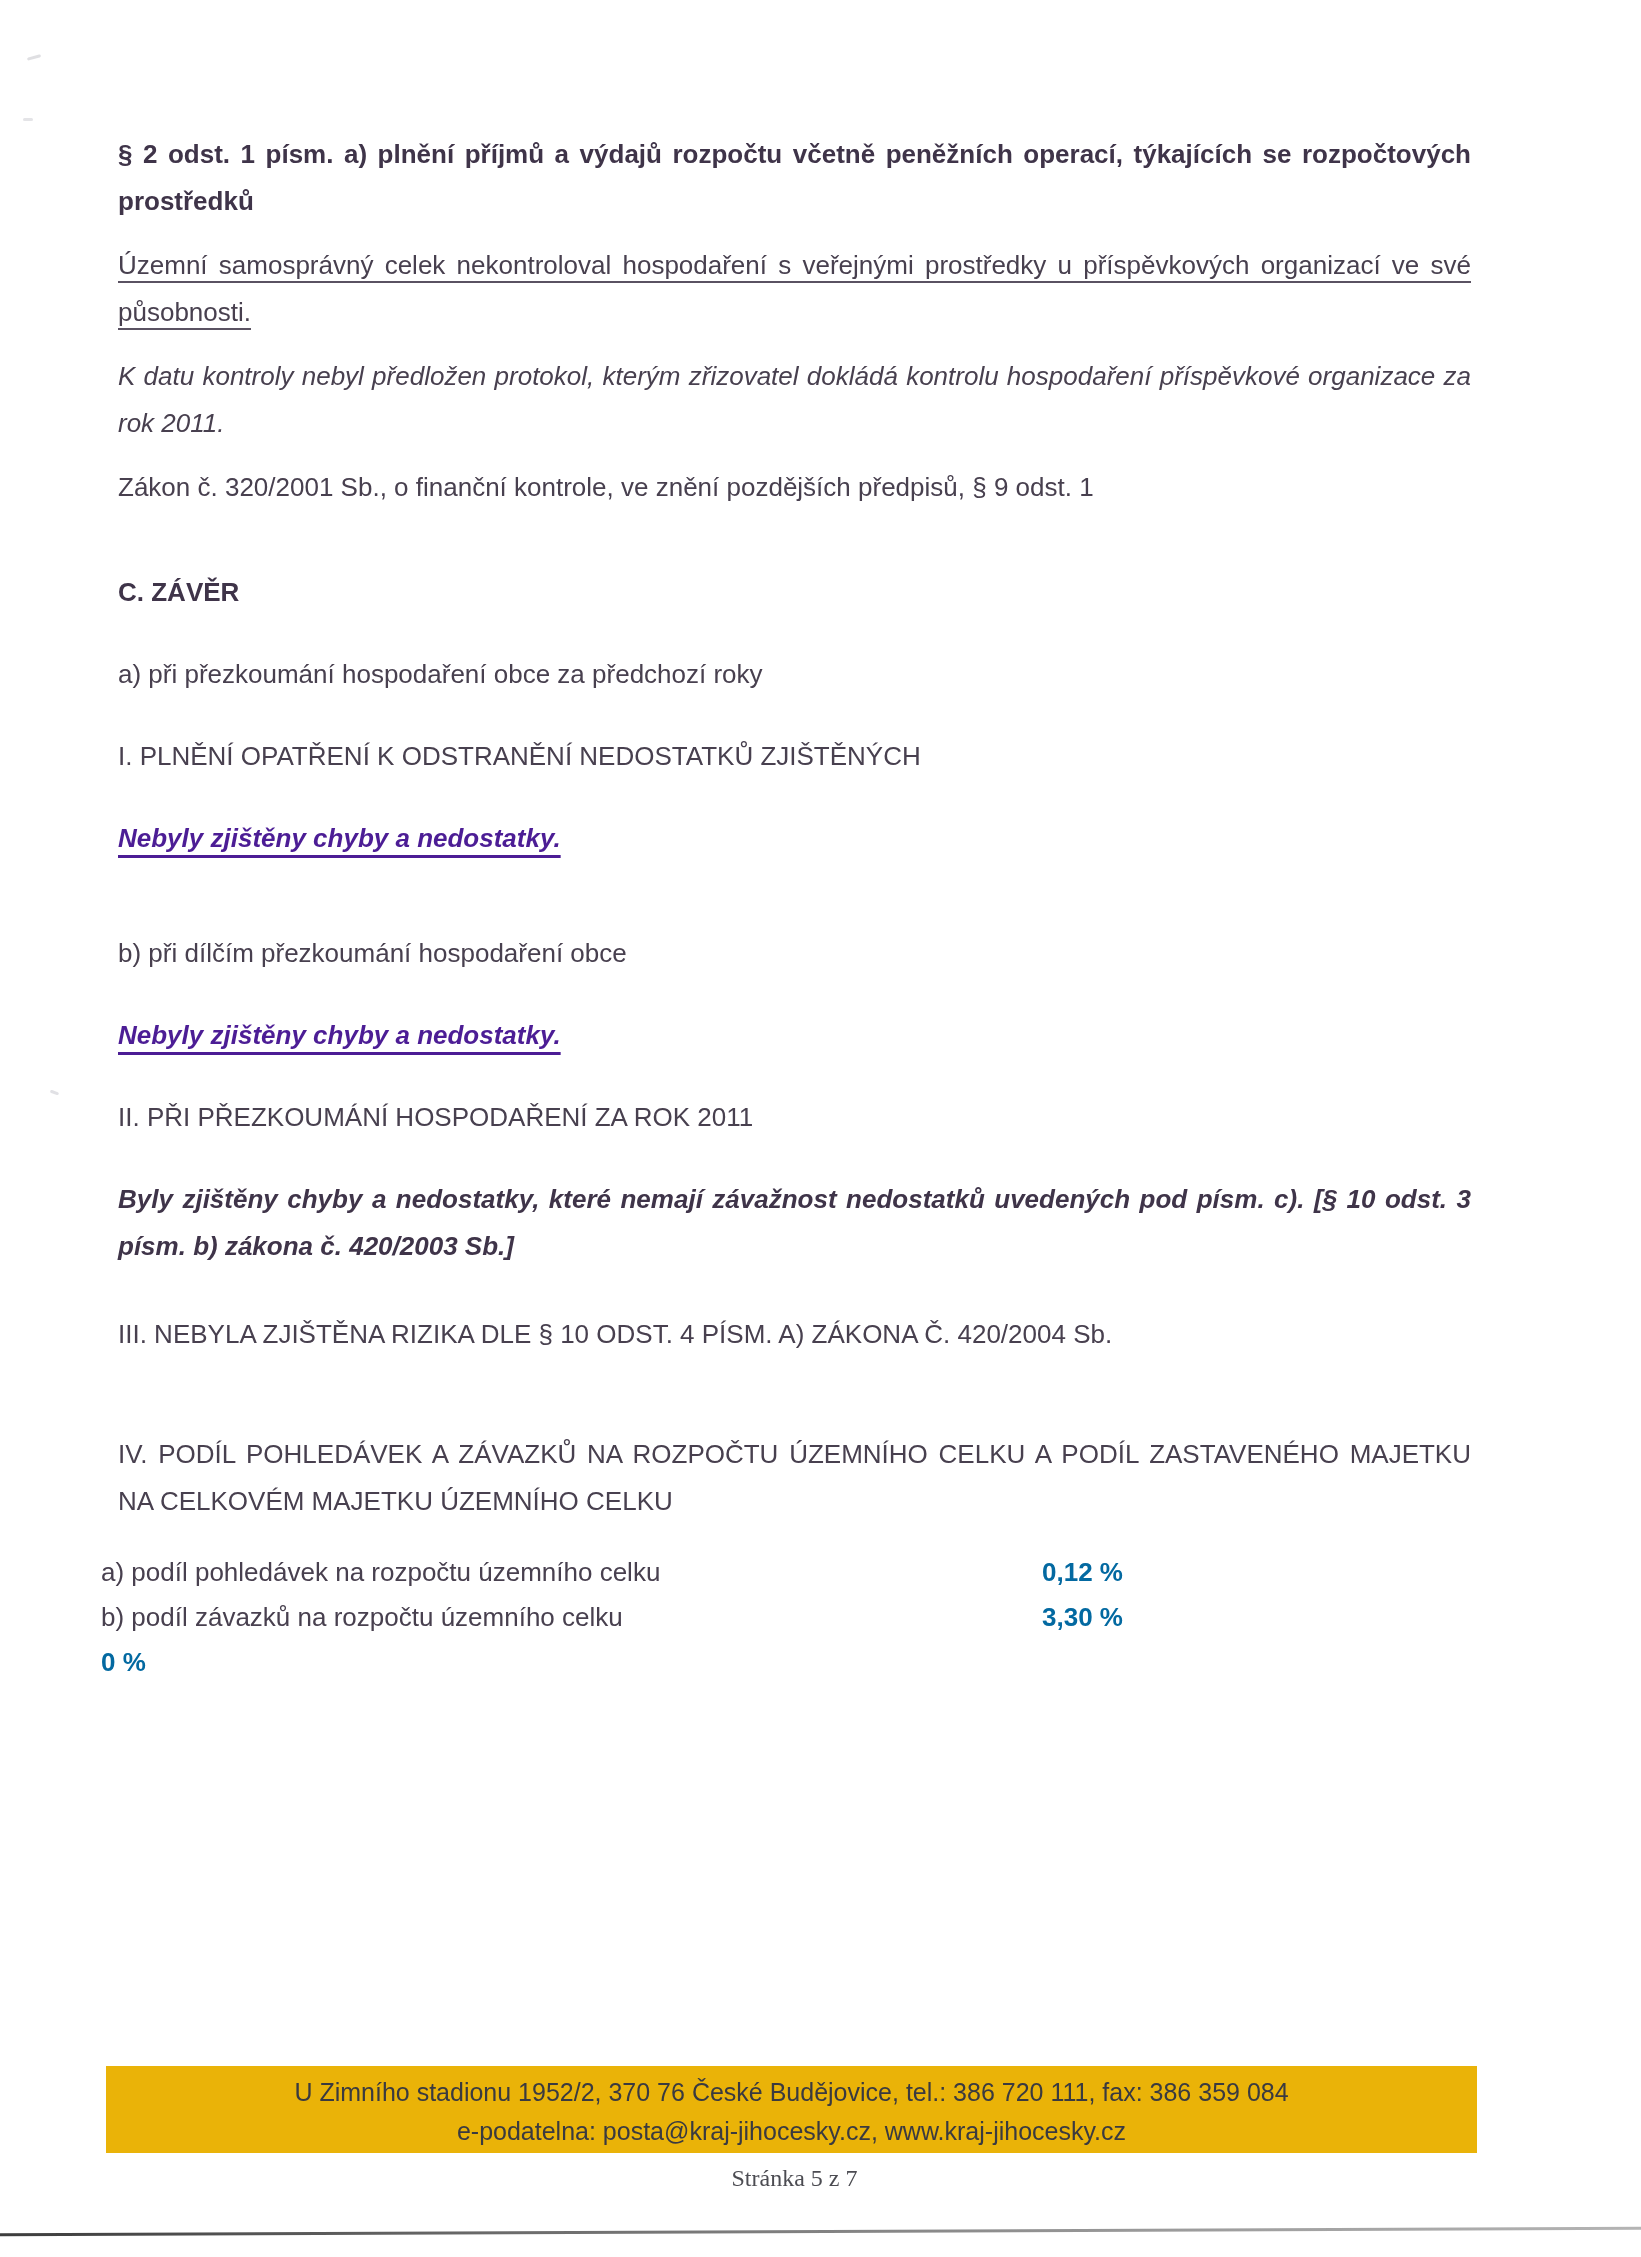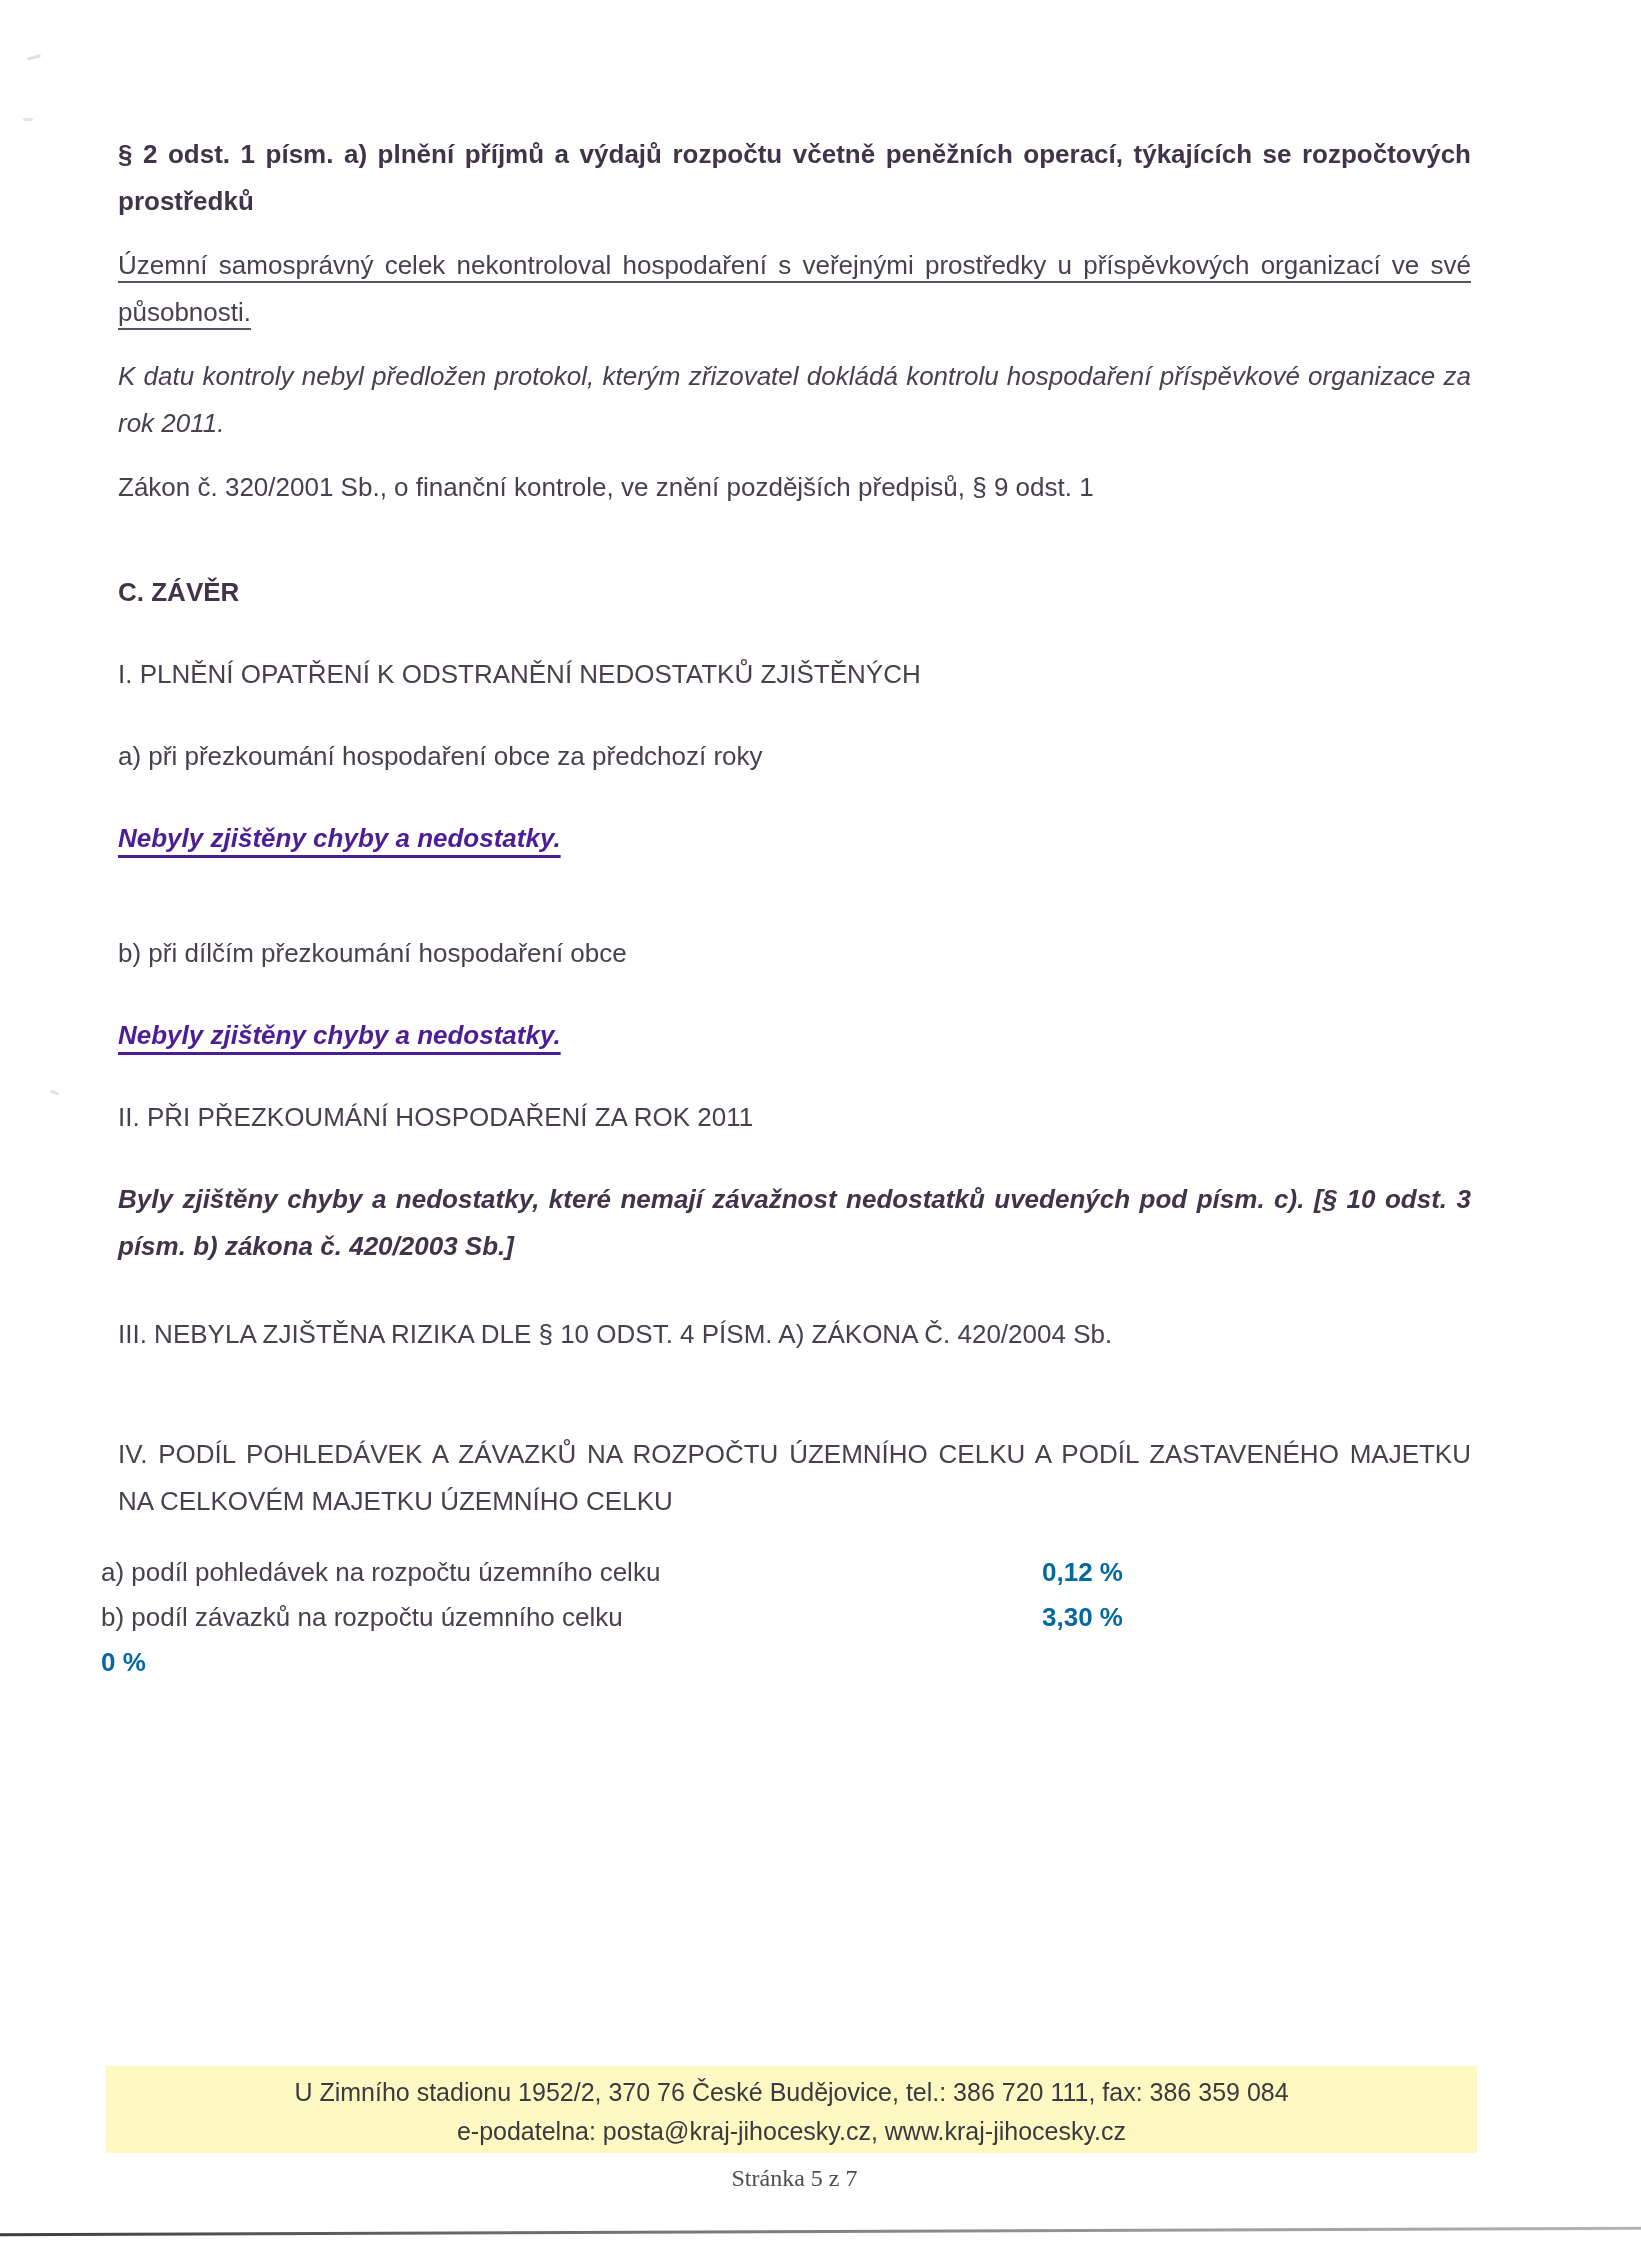--- a/index.html
+++ b/index.html
@@ -45,21 +45,21 @@
   .ratio-row{
     display:flex;
     line-height:45px;
   }
   .ratio-label{flex:0 0 941px;}
   .ratio-value{font-weight:bold;color:#0369a1;}
   .footer-box{
     position:absolute;
     left:106px;top:2066px;
     width:1371px;height:87px;
-    background:#fef9c3;
+    background:#eab308;
     text-align:center;
     color:#3a3a40;
     font-size:25px;
     line-height:39px;
     padding-top:6.8px;
     box-sizing:border-box;
   }
   .footer-box p{margin:0;}
   .page-number{
     position:absolute;
@@ -98,23 +98,23 @@
 
   <div class="content">
 
     <p class="bold justify">§ 2 odst. 1 písm. a) plnění příjmů a výdajů rozpočtu včetně peněžních operací, týkajících se rozpočtových prostředků</p>
     <p class="underlined justify">Územní samosprávný celek  nekontroloval hospodaření s veřejnými prostředky u příspěvkových organizací ve své působnosti.</p>
     <p class="italic justify">K datu kontroly nebyl předložen protokol, kterým zřizovatel dokládá kontrolu hospodaření příspěvkové organizace za rok 2011.</p>
     <p>Zákon č. 320/2001 Sb., o finanční kontrole, ve znění pozdějších předpisů, § 9 odst. 1</p>
 
     <p class="bold mt-lg">C. ZÁVĚR</p>
 
+    <p class="mt">a) při přezkoumání hospodaření obce za předchozí roky</p>
+
     <p class="mt">I. PLNĚNÍ OPATŘENÍ K ODSTRANĚNÍ NEDOSTATKŮ ZJIŠTĚNÝCH</p>
-
-    <p class="mt">a) při přezkoumání hospodaření obce za předchozí roky</p>
     <p class="result mt">Nebyly zjištěny chyby a nedostatky.</p>
 
     <p class="mt-xl">b) při dílčím přezkoumání hospodaření obce</p>
     <p class="result mt">Nebyly zjištěny chyby a nedostatky.</p>
 
     <p class="mt">II. PŘI PŘEZKOUMÁNÍ HOSPODAŘENÍ ZA ROK 2011</p>
     <p class="bold italic justify mt">Byly zjištěny chyby a nedostatky, které nemají závažnost nedostatků uvedených pod písm. c). [§ 10 odst. 3 písm. b) zákona č. 420/2003 Sb.]</p>
 
     <p class="mt-md">III. NEBYLA ZJIŠTĚNA RIZIKA DLE § 10 ODST. 4 PÍSM. A) ZÁKONA Č. 420/2004 Sb.</p>
 

